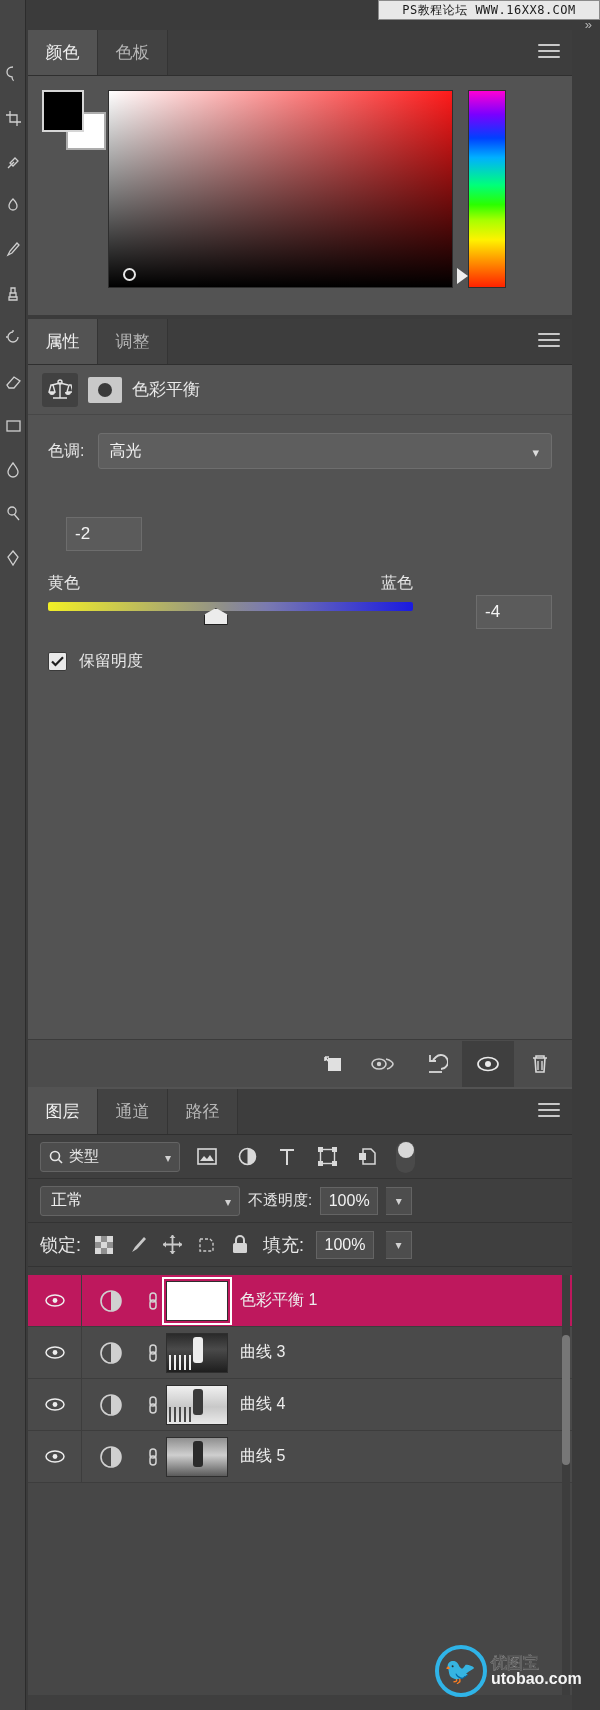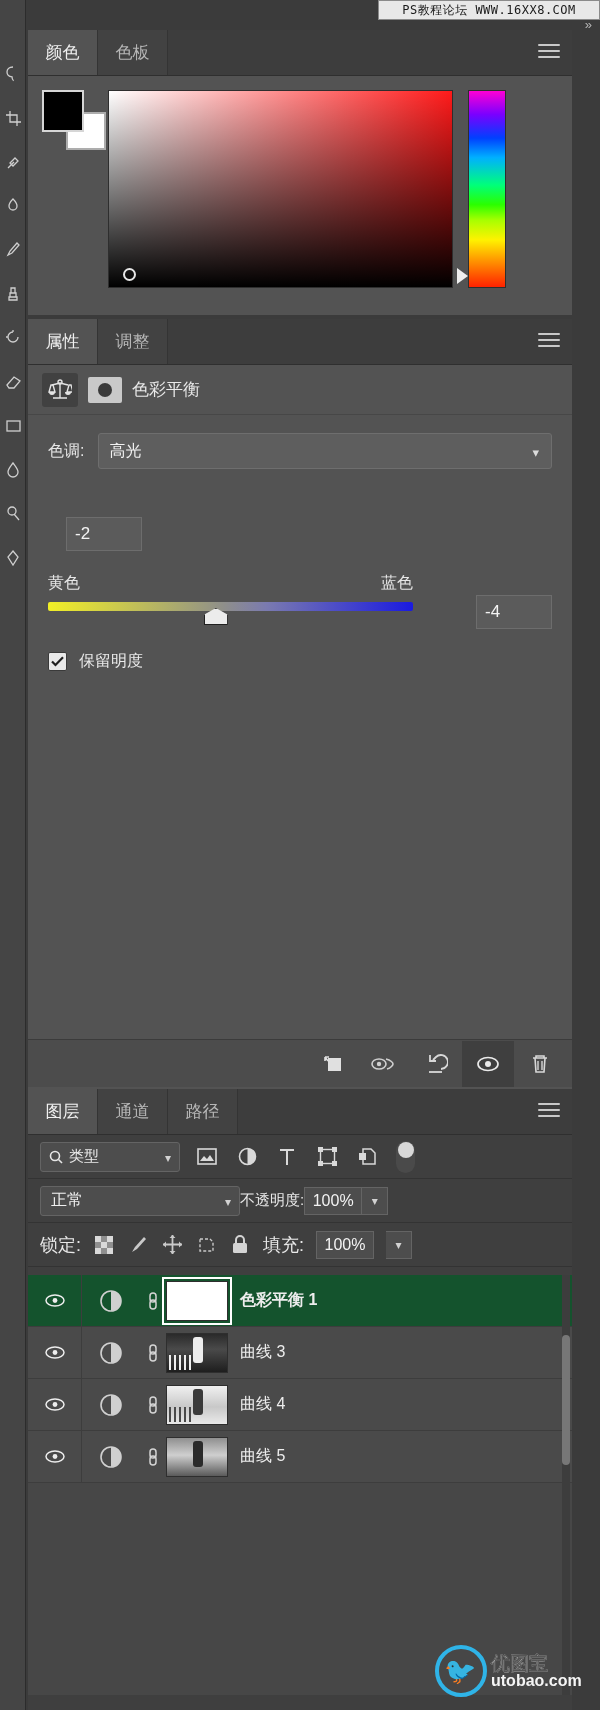--- a/index.html
+++ b/index.html
@@ -169,21 +169,21 @@
     position:relative;
   }
   .kind-select .caret{position:absolute;right:8px;top:8px;font-size:12px;color:#d2d2d2;}
   .ficon{ color:#d9d9d9; display:flex;align-items:center;justify-content:center;width:26px;}
   .toggle-sw{
     width:19px;height:32px;background:#4a4a4a;border-radius:10px;position:relative;margin-left:2px;
   }
   .toggle-sw .tk{ position:absolute;left:1.5px;top:1.5px;width:16px;height:16px;border-radius:50%;background:#d8d8d8;}
 
   .blend-row{
-    height:44px;background:#3f3f3f;display:flex;align-items:center;padding:0 12px;
+    height:44px;background:#3f3f3f;display:flex;align-items:center;gap:8px;padding:0 12px;
     border-bottom:1px solid #333;
   }
   .blend-select{
     width:200px;height:30px;background:#4d4d4d;border:1px solid #646464;border-radius:3px;
     display:flex;align-items:center;padding:0 10px;color:#f0f0f0;font-size:16px;position:relative;
   }
   .blend-select .caret{position:absolute;right:8px;top:8px;font-size:12px;color:#d2d2d2;}
   .op-lbl{color:#e8e8e8;font-size:15px;white-space:nowrap;}
   .op-val{
     width:58px;height:28px;background:#4d4d4d;border:1px solid #646464;
@@ -198,21 +198,21 @@
     border-bottom:1px solid #333;
   }
   .lock-lbl{color:#e8e8e8;font-size:18px;}
   .lock-ic{color:#c9c9c9;width:22px;display:flex;align-items:center;justify-content:center;}
 
   .lyr-list{ position:relative; background:#474747; }
   .lyr-row{
     height:52px; display:flex; align-items:center; border-bottom:1px solid #3d3d3d;
     background:#4a4a4a; position:relative;
   }
-  .lyr-row.selected{ background:#14532d;font-weight:bold; }
+  .lyr-row.selected{ background:#be185d; }
   .eye-cell{ width:54px; display:flex;align-items:center;justify-content:center; border-right:1px solid #3d3d3d; height:100%;}
   .lyr-adj{ width:58px; display:flex;align-items:center;justify-content:center;}
   .lyr-link{ width:26px; display:flex;align-items:center;justify-content:center;color:#d4d4d4;}
   .lyr-thumb{
     width:62px;height:40px;background:#fff;border:1px solid #2e2e2e;margin-right:12px;
     position:relative;overflow:hidden;
   }
   .lyr-thumb.sel-frame{ outline:2px solid #fff; outline-offset:2px; }
   .lyr-name{ color:#ededed; font-size:16px;}
   .lyr-above-tab{
@@ -241,21 +241,21 @@
   
   .wm-bot{
     position:absolute; left:435px; top:1640px; width:160px; height:62px;
     display:flex; align-items:center; gap:4px;
   }
   .wm-bird{
     width:52px;height:52px;border-radius:50%;border:4px solid #2fb4e8;
     display:flex;align-items:center;justify-content:center;color:#2fb4e8;font-size:26px;
   }
   .wm-bot-txt{ display:flex; flex-direction:column; line-height:1; }
-  .wm-cn{ color:#f2f2f2; font-size:19px; font-weight:bold; -webkit-text-stroke:0.4px #555;}
+  .wm-cn{ color:#f2f2f2; font-size:16px; font-weight:bold; -webkit-text-stroke:0.4px #555;}
   .wm-en{ color:#f5f5f5; font-size:16px; font-weight:bold; }
 </style>
 </head>
 <body>
 
 <div id="app">
 
   <div class="topbar">
     <span class="chev-l">«</span>
     <span class="chev-r">»</span>

